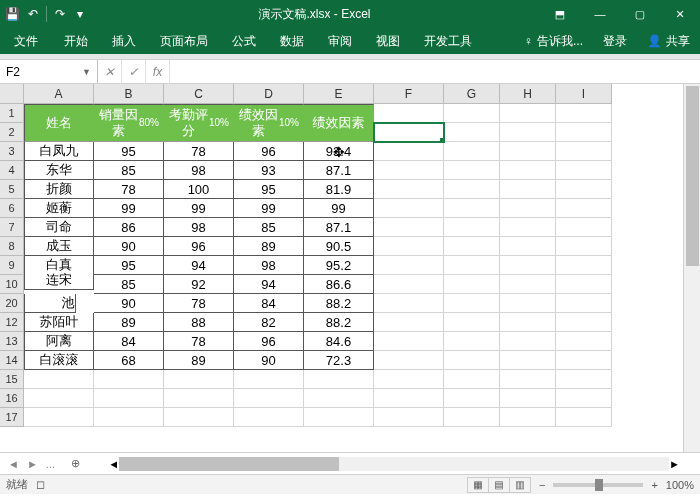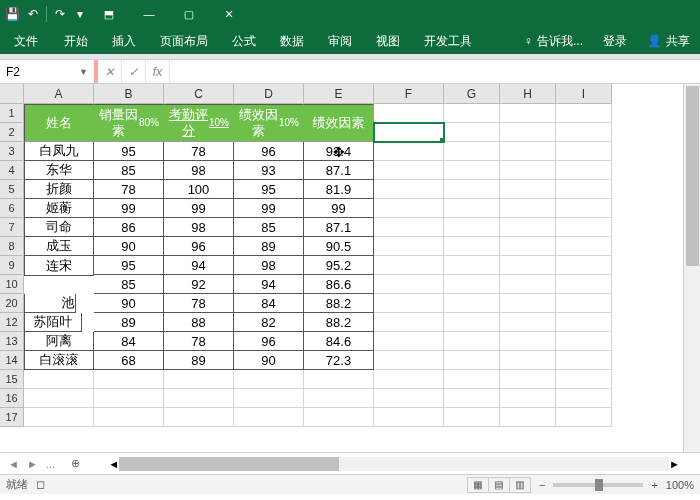--- a/index.html
+++ b/index.html
@@ -11,21 +11,21 @@
 .tb-title{flex:1;text-align:center;font-size:12px;}
 .tb-right{display:flex;}
 .win-btn{width:40px;height:28px;display:flex;align-items:center;justify-content:center;font-size:11px;}
 .ribbon-tabs{background:#0e6b3b;height:26px;display:flex;align-items:center;color:#fff;font-size:12px;gap:0;}
 .rtab{padding:0 12px;height:26px;display:flex;align-items:center;cursor:pointer;}
 .rtab-first{padding:0 14px;}
 .rtab-right{margin-left:auto;display:flex;align-items:center;}
 .rtab-sr{padding:0 10px;display:flex;align-items:center;gap:4px;}
 .ribbon-strip{height:6px;background:#e6e6e6;border-bottom:1px solid #d0d0d0;}
 .namebox-row{height:24px;background:#fff;border-bottom:1px solid #d0d0d0;display:flex;align-items:center;}
-.namebox{width:98px;border-right:4px solid #fca5a5;height:100%;display:flex;align-items:center;padding:0 6px;justify-content:space-between;}
+.namebox{width:98px;border-right:1px solid #fca5a5;height:100%;display:flex;align-items:center;padding:0 6px;justify-content:space-between;}
 .nb-dd{font-size:9px;color:#666;}
 .fx-btns{display:flex;align-items:center;height:100%;}
 .fx-b{width:24px;text-align:center;color:#888;border-right:1px solid #e0e0e0;height:100%;display:flex;align-items:center;justify-content:center;font-style:italic;}
 .fx-b:last-child{font-style:italic;}
 .formula-input{flex:1;padding:0 6px;}
 .grid-wrap{display:flex;height:368px;}
 .corner{width:24px;height:20px;background:#e6e6e6;border-right:1px solid #bbb;border-bottom:1px solid #bbb;}
 .col-headers{display:flex;height:20px;}
 .colh{background:#e6e6e6;border-right:1px solid #bbb;border-bottom:1px solid #bbb;display:flex;align-items:center;justify-content:center;font-size:12px;color:#333;}
 .body-area{display:flex;flex:1;overflow:hidden;}
@@ -64,20 +64,21 @@
 <body>
 
 <div class="title-bar">
   <div class="tb-left">
     <div class="tb-icon">💾</div>
     <div class="tb-icon">↶</div>
     <div class="tb-sep"></div>
     <div class="tb-icon">↷</div>
     <div class="tb-icon">▾</div>
   </div>
+  <div class="tb-title">演示文稿.xlsx - Excel</div>
   <div class="tb-right">
     <div class="win-btn">⬒</div>
     <div class="win-btn">—</div>
     <div class="win-btn">▢</div>
     <div class="win-btn">✕</div>
   </div>
 </div>
 
 <div class="ribbon-tabs" id="ribbon-tabs">
   <div class="rtab rtab-first">文件</div>
@@ -151,21 +152,21 @@
           <div class="rowh">15</div>
           <div class="rowh">16</div>
           <div class="rowh">17</div>
         </div>
       <div class="cells" id="cells">
           <div class="cell thead tdata-l tdata-t" style="left: 0px; top: 0px; width: 70px; height: 38px;">姓名</div>
           <div class="cell thead tdata-t" style="left: 70px; top: 0px; width: 70px; height: 38px;">
             <div>销量因素</div>
             <div class="sub">80%</div>
           </div>
-          <div class="cell thead tdata-t" style="left: 140px; top: 0px; width: 70px; height: 38px; text-decoration: underline;">
+          <div class="cell thead tdata-t" style="left: 140px; top: 0px; width: 70px; height: 38px;">
             <div>考勤评分</div>
             <div class="sub">10%</div>
           </div>
           <div class="cell thead tdata-t" style="left: 210px; top: 0px; width: 70px; height: 38px;">
             <div>绩效因素</div>
             <div class="sub">10%</div>
           </div>
           <div class="cell thead tdata-t" style="left: 280px; top: 0px; width: 70px; height: 38px;">绩效因素</div>
           <div class="cell tdata tdata-l" style="left: 0px; top: 38px; width: 70px; height: 19px;">白凤九</div>
           <div class="cell tdata" style="left: 70px; top: 38px; width: 70px; height: 19px;">95</div>
@@ -195,31 +196,31 @@
           <div class="cell tdata tdata-l" style="left: 0px; top: 133px; width: 70px; height: 19px;">成玉</div>
           <div class="cell tdata" style="left: 70px; top: 133px; width: 70px; height: 19px;">90</div>
           <div class="cell tdata" style="left: 140px; top: 133px; width: 70px; height: 19px;">96</div>
           <div class="cell tdata" style="left: 210px; top: 133px; width: 70px; height: 19px;">89</div>
           <div class="cell tdata" style="left: 280px; top: 133px; width: 70px; height: 19px;">90.5</div>
           <div class="cell tdata tdata-l" style="left: 0px; top: 152px; width: 70px; height: 19px;">白真</div>
           <div class="cell tdata" style="left: 70px; top: 152px; width: 70px; height: 19px;">95</div>
           <div class="cell tdata" style="left: 140px; top: 152px; width: 70px; height: 19px;">94</div>
           <div class="cell tdata" style="left: 210px; top: 152px; width: 70px; height: 19px;">98</div>
           <div class="cell tdata" style="left: 280px; top: 152px; width: 70px; height: 19px;">95.2</div>
-          <div class="cell tdata tdata-l" style="left: 0px; top: 153px; width: 70px; height: 19px;">连宋</div>
+          <div class="cell tdata tdata-l" style="left: 0px; top: 167px; width: 70px; height: 19px;">连宋</div>
           <div class="cell tdata" style="left: 70px; top: 171px; width: 70px; height: 19px;">85</div>
           <div class="cell tdata" style="left: 140px; top: 171px; width: 70px; height: 19px;">92</div>
           <div class="cell tdata" style="left: 210px; top: 171px; width: 70px; height: 19px;">94</div>
           <div class="cell tdata" style="left: 280px; top: 171px; width: 70px; height: 19px;">86.6</div>
           <div class="cell tdata tdata-l" style="left: 0px; top: 190px; width: 52px; height: 19px; padding-left: 40px;">燕池悟</div>
           <div class="cell tdata" style="left: 70px; top: 190px; width: 70px; height: 19px;">90</div>
           <div class="cell tdata" style="left: 140px; top: 190px; width: 70px; height: 19px;">78</div>
           <div class="cell tdata" style="left: 210px; top: 190px; width: 70px; height: 19px;">84</div>
           <div class="cell tdata" style="left: 280px; top: 190px; width: 70px; height: 19px;">88.2</div>
-          <div class="cell tdata tdata-l" style="left: 0px; top: 209px; width: 58px; height: 19px; font-family: Liberation Serif, serif;">苏陌叶</div>
+          <div class="cell tdata tdata-l" style="left: 0px; top: 209px; width: 70px; height: 19px; font-family: Liberation Serif, serif;">苏陌叶</div>
           <div class="cell tdata" style="left: 70px; top: 209px; width: 70px; height: 19px;">89</div>
           <div class="cell tdata" style="left: 140px; top: 209px; width: 70px; height: 19px;">88</div>
           <div class="cell tdata" style="left: 210px; top: 209px; width: 70px; height: 19px;">82</div>
           <div class="cell tdata" style="left: 280px; top: 209px; width: 70px; height: 19px;">88.2</div>
           <div class="cell tdata tdata-l" style="left: 0px; top: 228px; width: 70px; height: 19px;">阿离</div>
           <div class="cell tdata" style="left: 70px; top: 228px; width: 70px; height: 19px;">84</div>
           <div class="cell tdata" style="left: 140px; top: 228px; width: 70px; height: 19px;">78</div>
           <div class="cell tdata" style="left: 210px; top: 228px; width: 70px; height: 19px;">96</div>
           <div class="cell tdata" style="left: 280px; top: 228px; width: 70px; height: 19px;">84.6</div>
           <div class="cell tdata tdata-l" style="left: 0px; top: 247px; width: 70px; height: 19px;">白滚滚</div>

